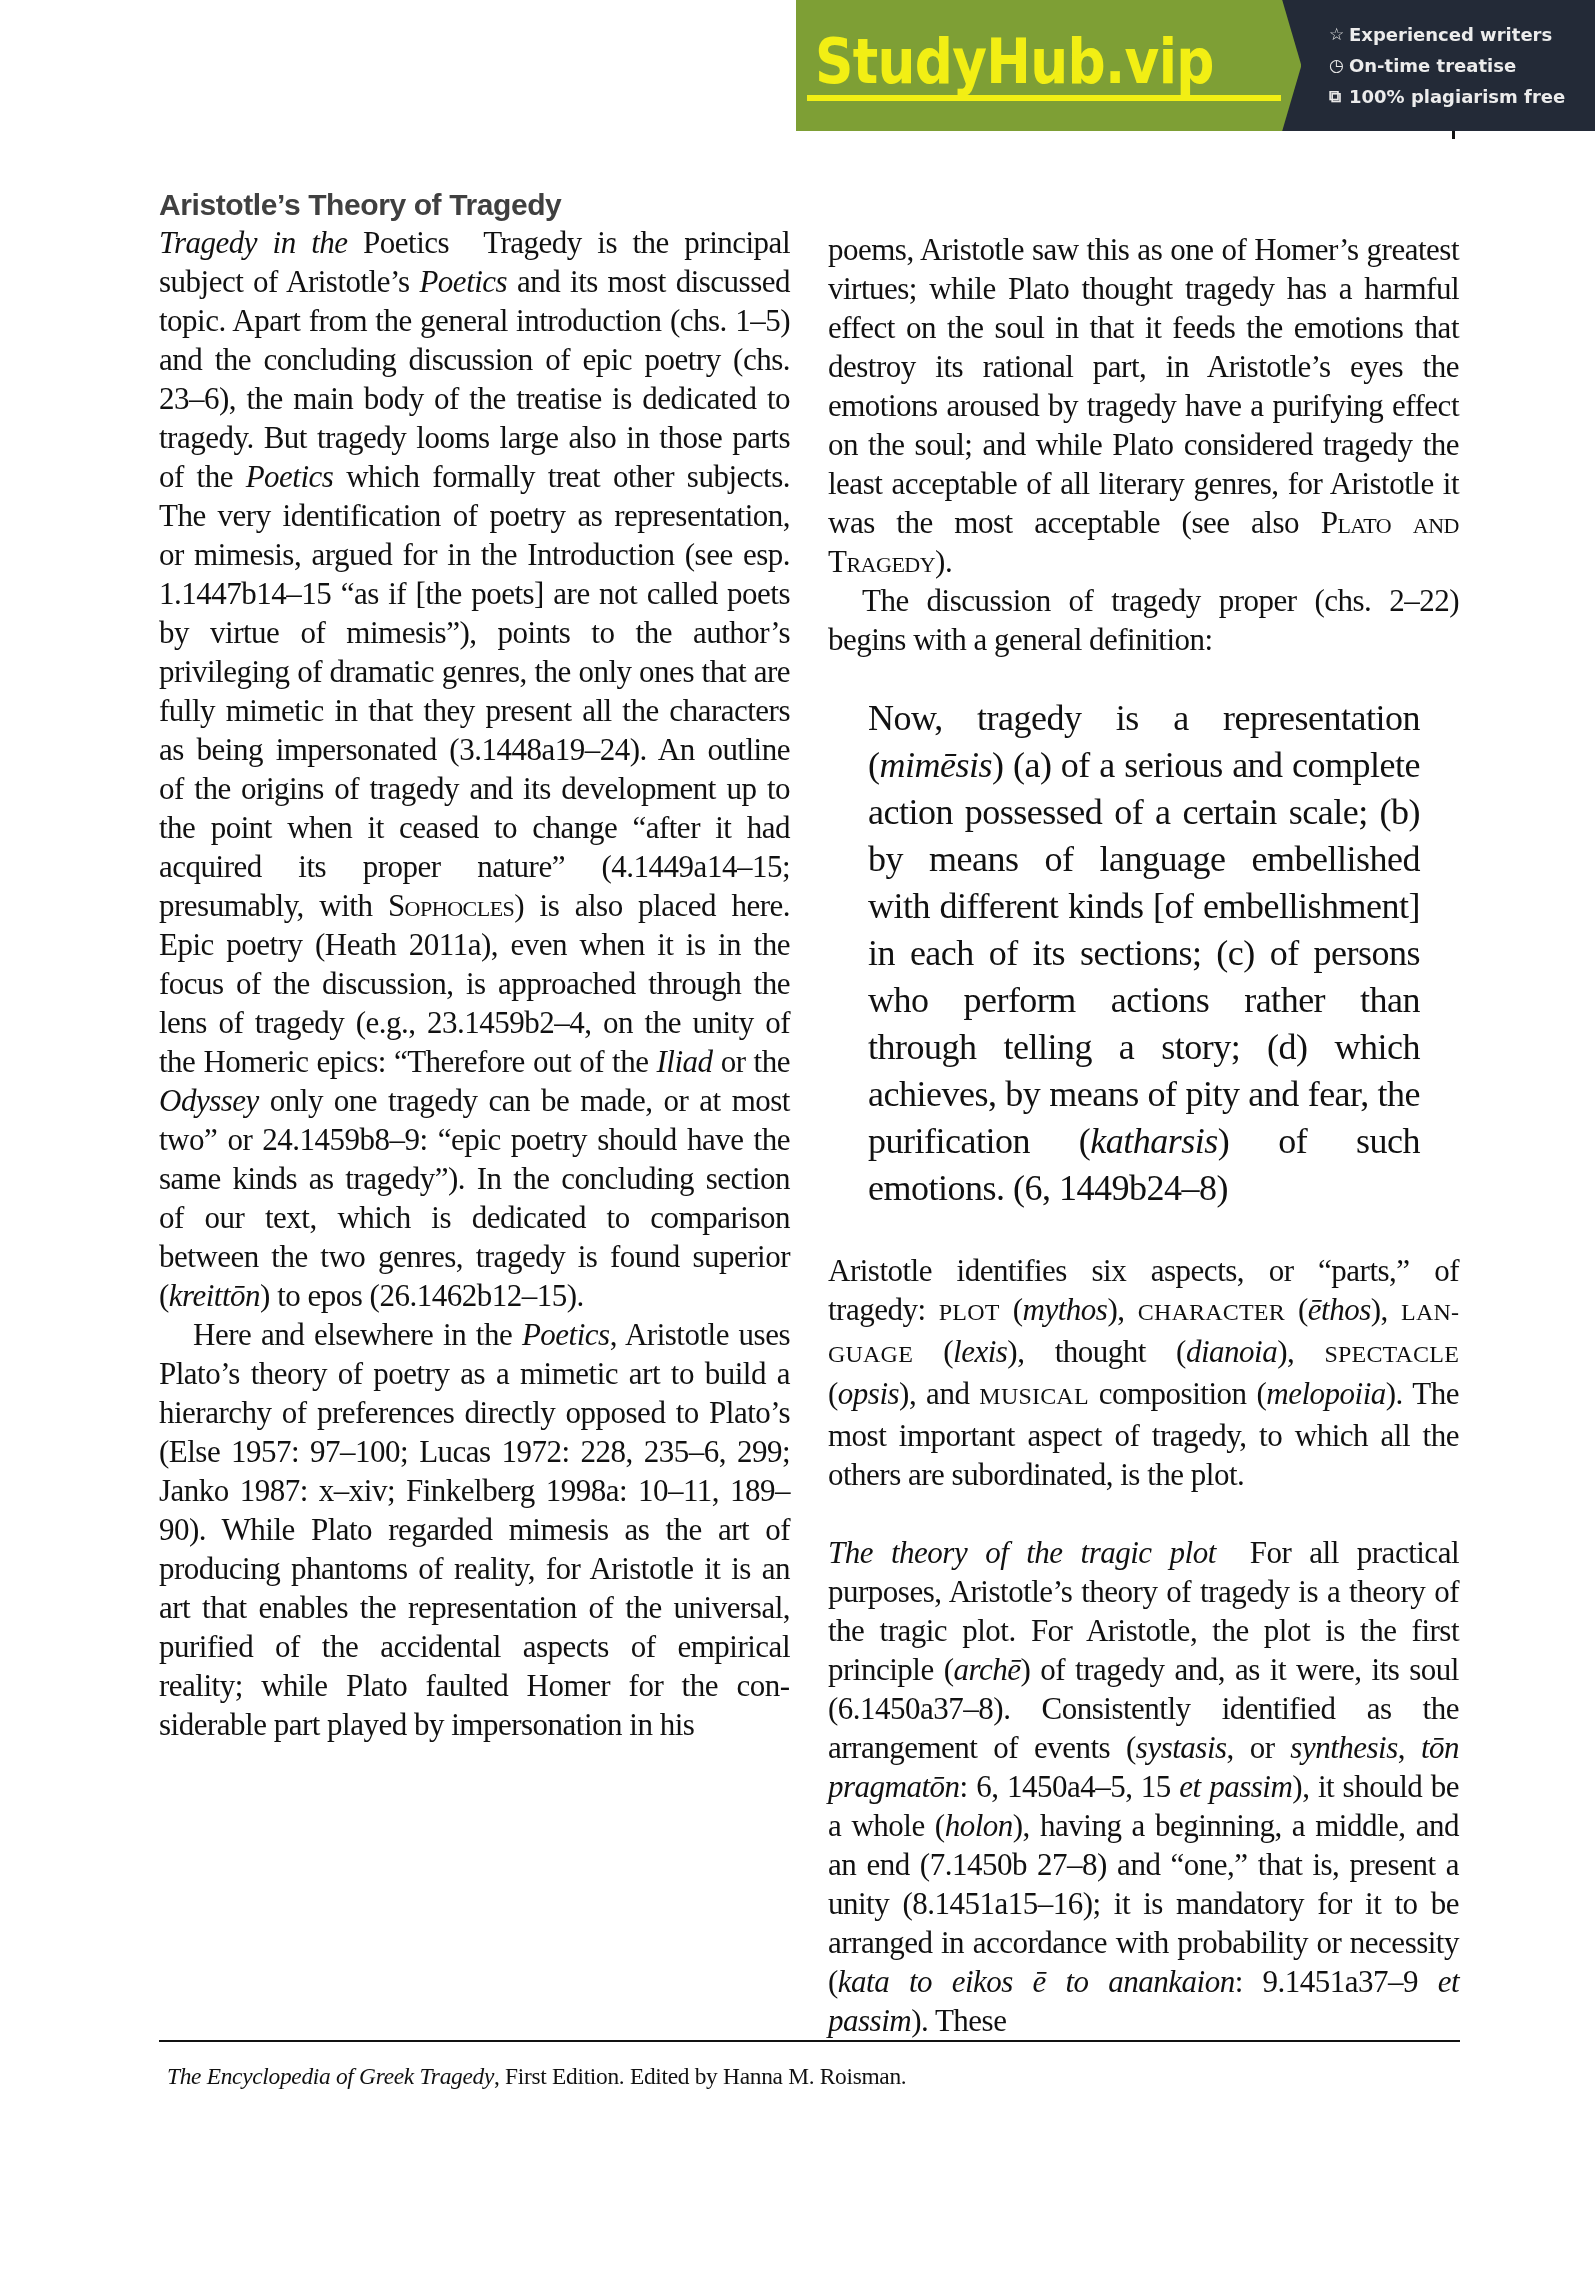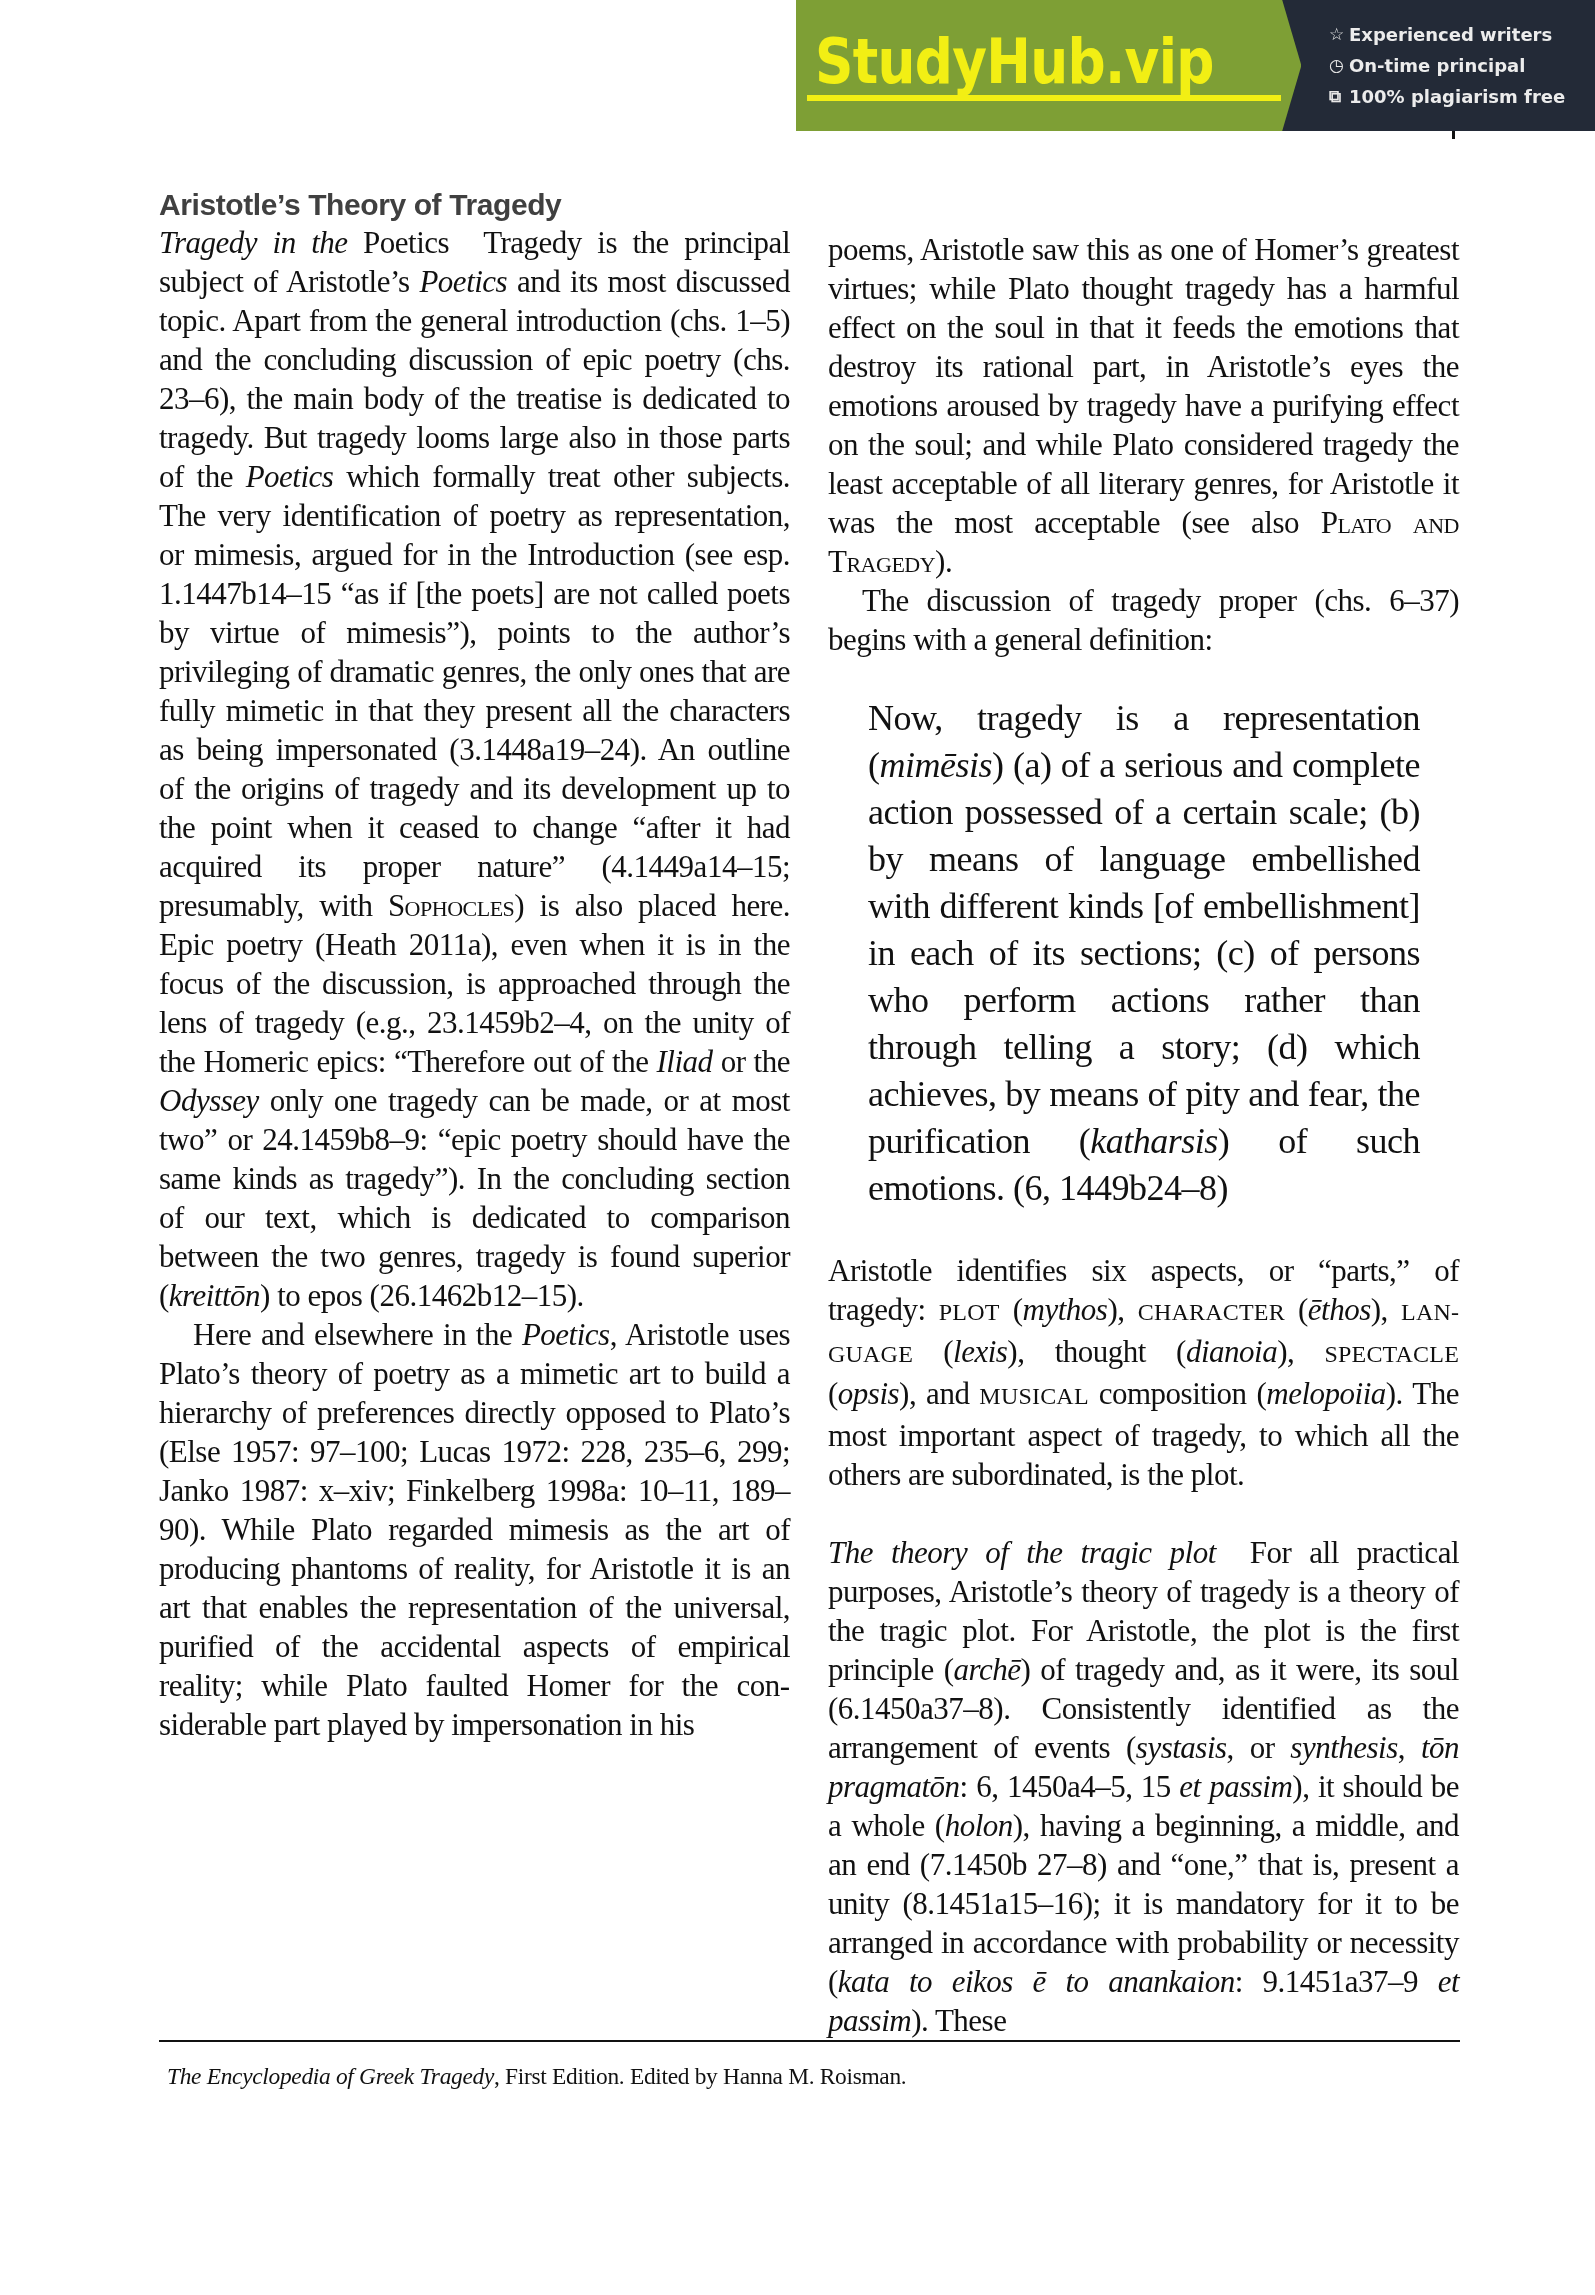--- a/index.html
+++ b/index.html
@@ -78,21 +78,21 @@
   <div class="banner-arrow"></div>
   <div class="brand">StudyHub.vip</div>
   <div class="brand-underline"></div>
   <div class="features">
     <div class="feature">
       <span class="ico">☆</span>
       <span>Experienced writers</span>
     </div>
     <div class="feature">
       <span class="ico">◷</span>
-      <span>On-time principal</span>
+      <span>On-time treatise</span>
     </div>
     <div class="feature">
       <span class="ico">⧉</span>
       <span>100% plagiarism free</span>
     </div>
   </div>
 </div>
 <div class="tick"></div>
 
 <div class="col col-left">
@@ -102,21 +102,21 @@
   </p>
   <p class="para indent">
     <span>Here and elsewhere in the </span><i>Poetics</i><span>, Aristotle uses Plato’s theory of poetry as a mimetic art to build a hierarchy of preferences directly opposed to Plato’s (Else 1957: 97–100; Lucas 1972: 228, 235–6, 299; Janko 1987: x–xiv; Finkelberg 1998a: 10–11, 189–90). While Plato regarded mimesis as the art of producing phantoms of reality, for Aristotle it is an art that enables the representation of the universal, purified of the accidental aspects of empirical reality; while Plato faulted Homer for the con­siderable part played by impersonation in his</span>
   </p>
 </div>
 
 <div class="col col-right">
   <p class="para para-top">
     <span>poems, Aristotle saw this as one of Homer’s greatest virtues; while Plato thought tragedy has a harmful effect on the soul in that it feeds the emotions that destroy its rational part, in Aristotle’s eyes the emotions aroused by trag­edy have a purifying effect on the soul; and while Plato considered tragedy the least accept­able of all literary genres, for Aristotle it was the most acceptable (see also </span><span class="sc">Plato and Tragedy</span><span>).</span>
   </p>
-  <p class="para indent">The discussion of tragedy proper (chs. 6–37) begins with a general definition:</p>
+  <p class="para indent">The discussion of tragedy proper (chs. 2–22) begins with a general definition:</p>
   <p class="quote">
     <span>Now, tragedy is a representation (</span><i>mimēsis</i><span>) (a) of a serious and complete action pos­sessed of a certain scale; (b) by means of language embellished with different kinds [of embellishment] in each of its sections; (c) of persons who perform actions rather than through telling a story; (d) which achieves, by means of pity and fear, the purification (</span><i>katharsis</i><span>) of such emotions. (6, 1449b24–8)</span>
   </p>
   <p class="para gap-after">
     <span>Aristotle identifies six aspects, or “parts,” of tragedy: </span><span class="lower-sc" style="text-transform:uppercase">plot</span><span> (</span><i>mythos</i><span>), </span><span class="lower-sc" style="text-transform:uppercase">character</span><span> (</span><i>ēthos</i><span>), </span><span class="lower-sc" style="text-transform:uppercase">lan­guage</span><span> (</span><i>lexis</i><span>), thought (</span><i>dianoia</i><span>), </span><span class="lower-sc" style="text-transform:uppercase">spectacle</span><span> (</span><i>opsis</i><span>), and </span><span class="lower-sc" style="text-transform:uppercase">musical</span><span> composition (</span><i>melopoiia</i><span>). The most important aspect of tragedy, to which all the others are subordinated, is the plot.</span>
   </p>
   <p class="para">
     <i class="runin">The theory of the tragic plot</i><span class="runin-gap"></span><span>For all practi­cal purposes, Aristotle’s theory of tragedy is a theory of the tragic plot. For Aristotle, the plot is the first principle (</span><i>archē</i><span>) of tragedy and, as it were, its soul (6.1450a37–8). Consistently identified as the arrangement of events (</span><i>systasis</i><span>, or </span><i>synthesis</i><span>, </span><i>tōn pragmatōn</i><span>: 6, 1450a4–5, 15 </span><i>et passim</i><span>), it should be a whole (</span><i>holon</i><span>), having a beginning, a middle, and an end (7.1450b 27–8) and “one,” that is, present a unity (8.1451a15–16); it is man­datory for it to be arranged in accordance with probability or necessity (</span><i>kata to eikos ē to anankaion</i><span>: 9.1451a37–9 </span><i>et passim</i><span>). These</span>
   </p>
 </div>

